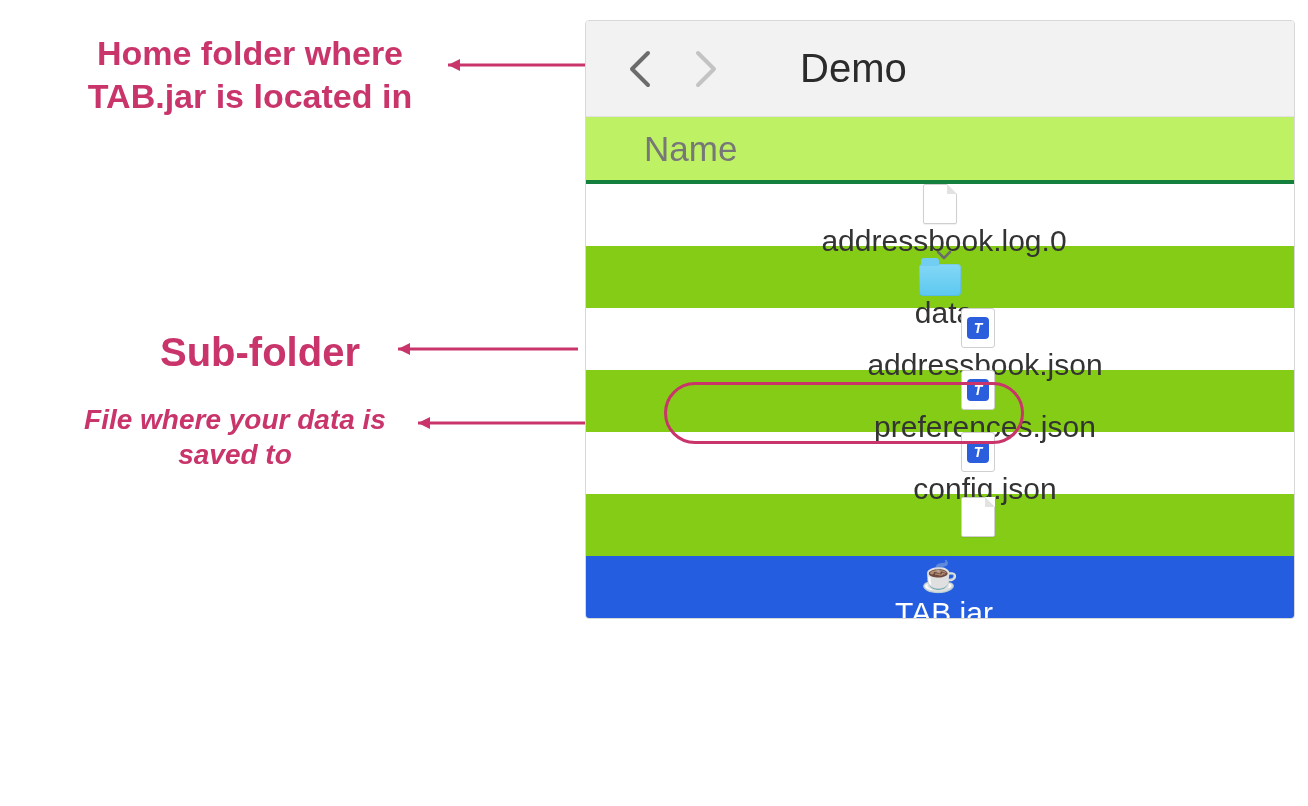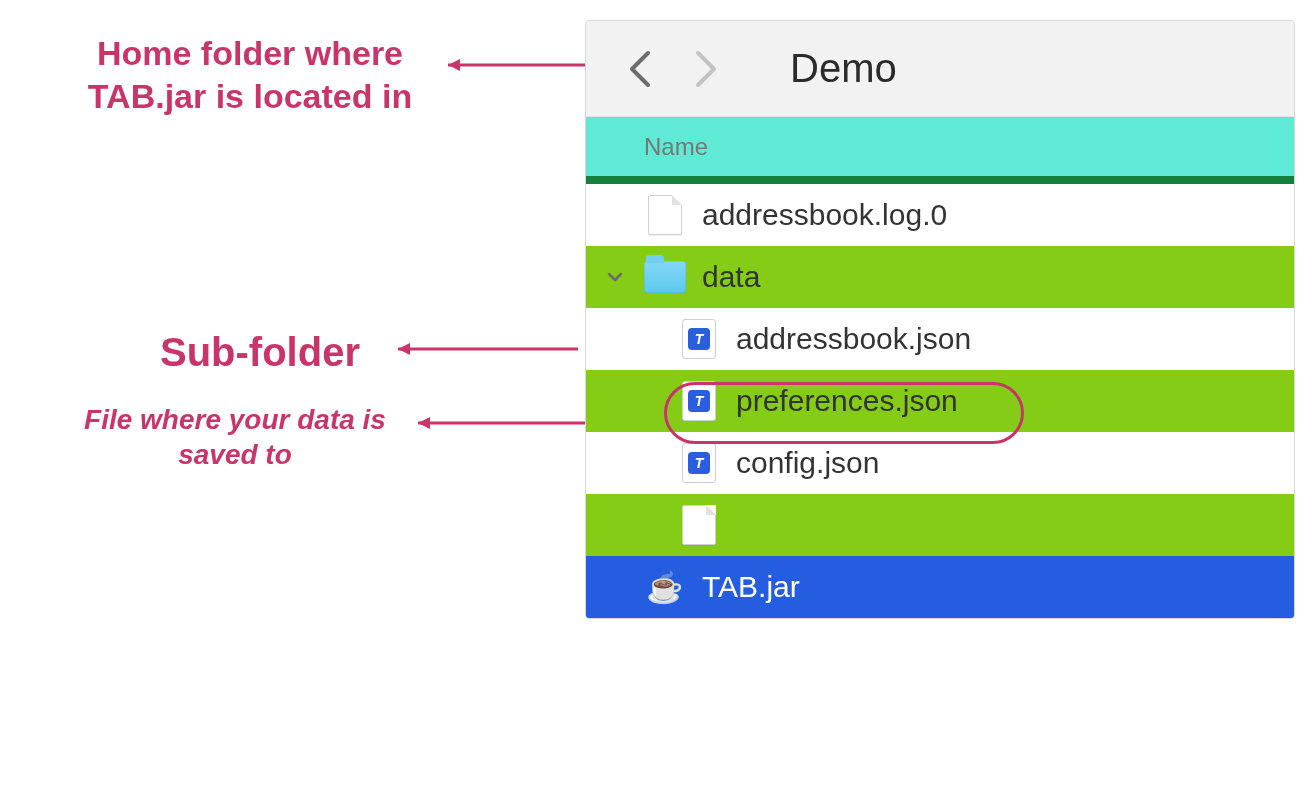--- a/index.html
+++ b/index.html
@@ -41,20 +41,21 @@
     background: #ffffff;
   }
 
   
   .finder-toolbar {
     display: flex;
     align-items: center;
     height: 95px;
     background: #f2f2f2;
     padding-left: 30px;
+    gap: 10px;
   }
   .nav-arrows { display: flex; gap: 18px; }
   .nav-btn {
     width: 48px;
     height: 60px;
     display: flex;
     align-items: center;
     justify-content: center;
     font-size: 42px;
     color: #6c6c6c;
@@ -67,35 +68,36 @@
     margin-left: 60px;
   }
 
   
   .col-header {
     height: 68px;
     display: flex;
     align-items: center;
     padding-left: 58px;
     border-top: 1.5px solid #e1e1e1;
-    border-bottom: 8px solid #15803d;
-    font-size: 24px;
+    border-bottom: 4px solid #15803d;
+    font-size: 35px;
     color: #777;
-    background: #5eead4;
+    background: #bef264;
   }
 
   
   .row {
     height: 62px;
     display: flex;
     align-items: center;
     padding-left: 8px;
     font-size: 30px;
     color: #333;
     border-bottom: 0;
+    flex-direction: column;
   }
   .row.odd    { background: #ffffff; }
   .row.even   { background: #84cc16; }
   .row.indent { padding-left: 90px; }
   .row.selected {
     background: #245de0;
     color: #ffffff;
   }
   .row .chevron {
     width: 42px;

